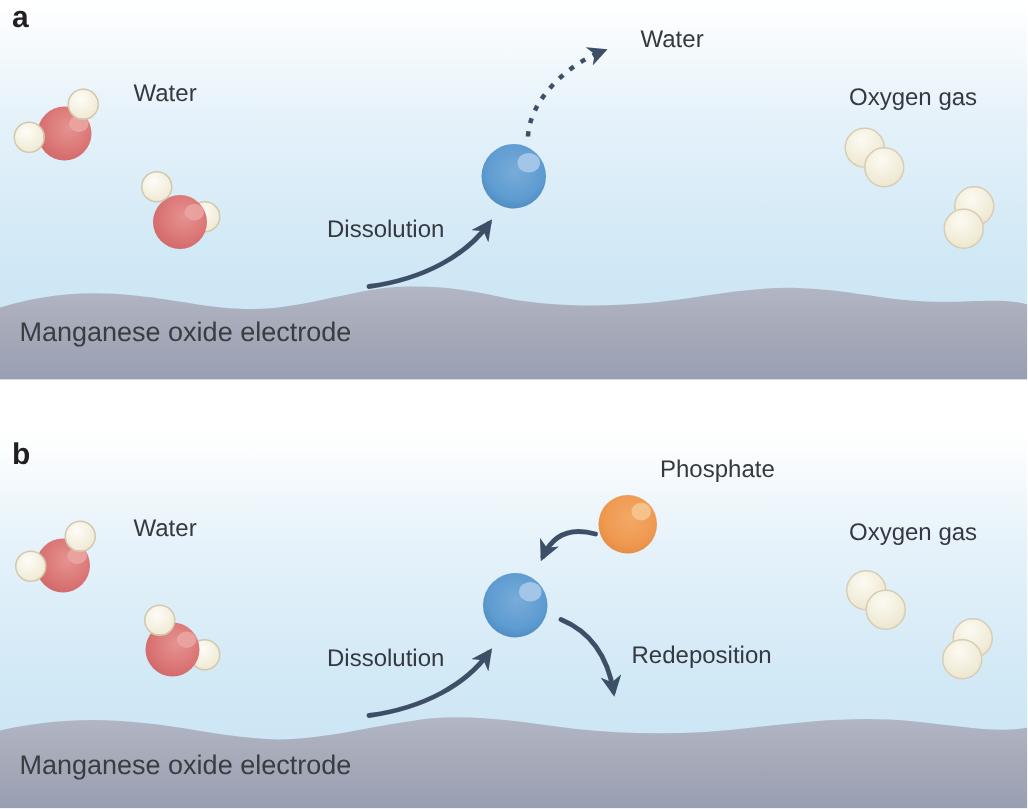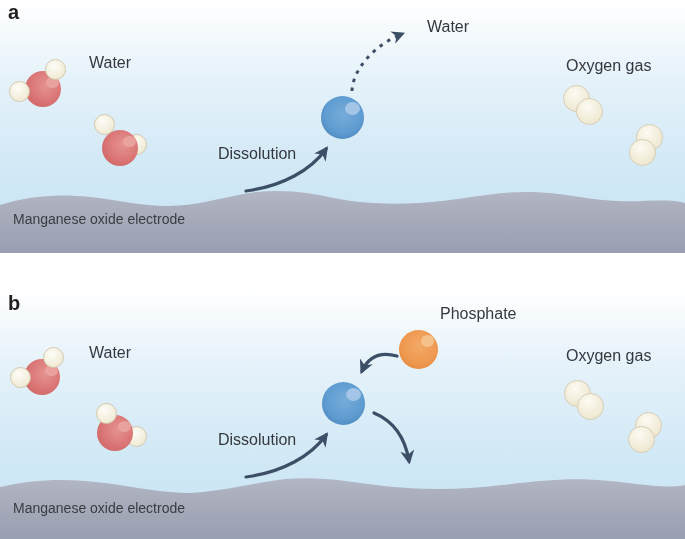--- a/index.html
+++ b/index.html
@@ -6,21 +6,21 @@
   #figure{position:relative;width:685px;height:539px;background:#ffffff;overflow:hidden;
           font-family:"Liberation Sans",sans-serif;}
   .panel{position:absolute;left:0;width:685px;height:253px;
          background:linear-gradient(180deg,#ffffff 0%,#fbfdfe 6%,#e6f2fa 30%,#d2e9f6 65%,#c7e3f4 100%);}
   #panel-a{top:0;}
   #panel-b{top:286px;}
   .panel-letter{position:absolute;left:8px;font-size:20px;font-weight:700;color:#231f20;line-height:1;}
   #panel-a .panel-letter{top:2px;}
   #panel-b .panel-letter{top:7px;}
   .lbl{position:absolute;font-size:16px;color:#35393f;white-space:nowrap;line-height:1.15;}
-  .electrode-lbl{position:absolute;font-size:14px;color:#383d42;white-space:nowrap;}
+  .electrode-lbl{position:absolute;font-size:18px;color:#383d42;white-space:nowrap;}
   svg.layer{position:absolute;left:0;top:0;}
   .sphere{position:absolute;border-radius:50%;box-sizing:border-box;}
   .sphere .hl{position:absolute;border-radius:50%;}
   
   .atom-o{width:36px;height:36px;
     background:radial-gradient(circle at 58% 40%,#e59391 0%,#dc7a79 45%,#d46c6c 70%,#c95f61 100%);}
   .atom-o .hl{width:13px;height:11px;left:58%;top:17%;background:#eba7a3;opacity:.85;}
   
   .atom-h{width:21px;height:21px;border:1.5px solid #d2c9ac;
     background:radial-gradient(circle at 40% 32%,#fdfcf7 0%,#f4efde 55%,#ece4cd 100%);}
@@ -132,17 +132,18 @@
       </div>
 
     <div class="sphere o2" style="left:564px;top:94px;"></div>
     <div class="sphere o2" style="left:577px;top:107px;"></div>
     <div class="sphere o2" style="left:635px;top:126px;"></div>
     <div class="sphere o2" style="left:628px;top:140px;"></div>
 
     <div class="lbl" style="left:89px;top:58px;">Water</div>
     <div class="lbl" style="left:396px;top:19px;margin-left:44px;">Phosphate</div>
     <div class="lbl" style="left:218px;top:145px;">Dissolution</div>
+    <div class="lbl" style="left:421px;top:143px;">Redeposition</div>
     <div class="lbl" style="left:566px;top:61px;">Oxygen gas</div>
     <div class="electrode-lbl" style="left:13px;top:214px;">Manganese oxide electrode</div>
   </div>
 
 </div>
 
 </body></html>

